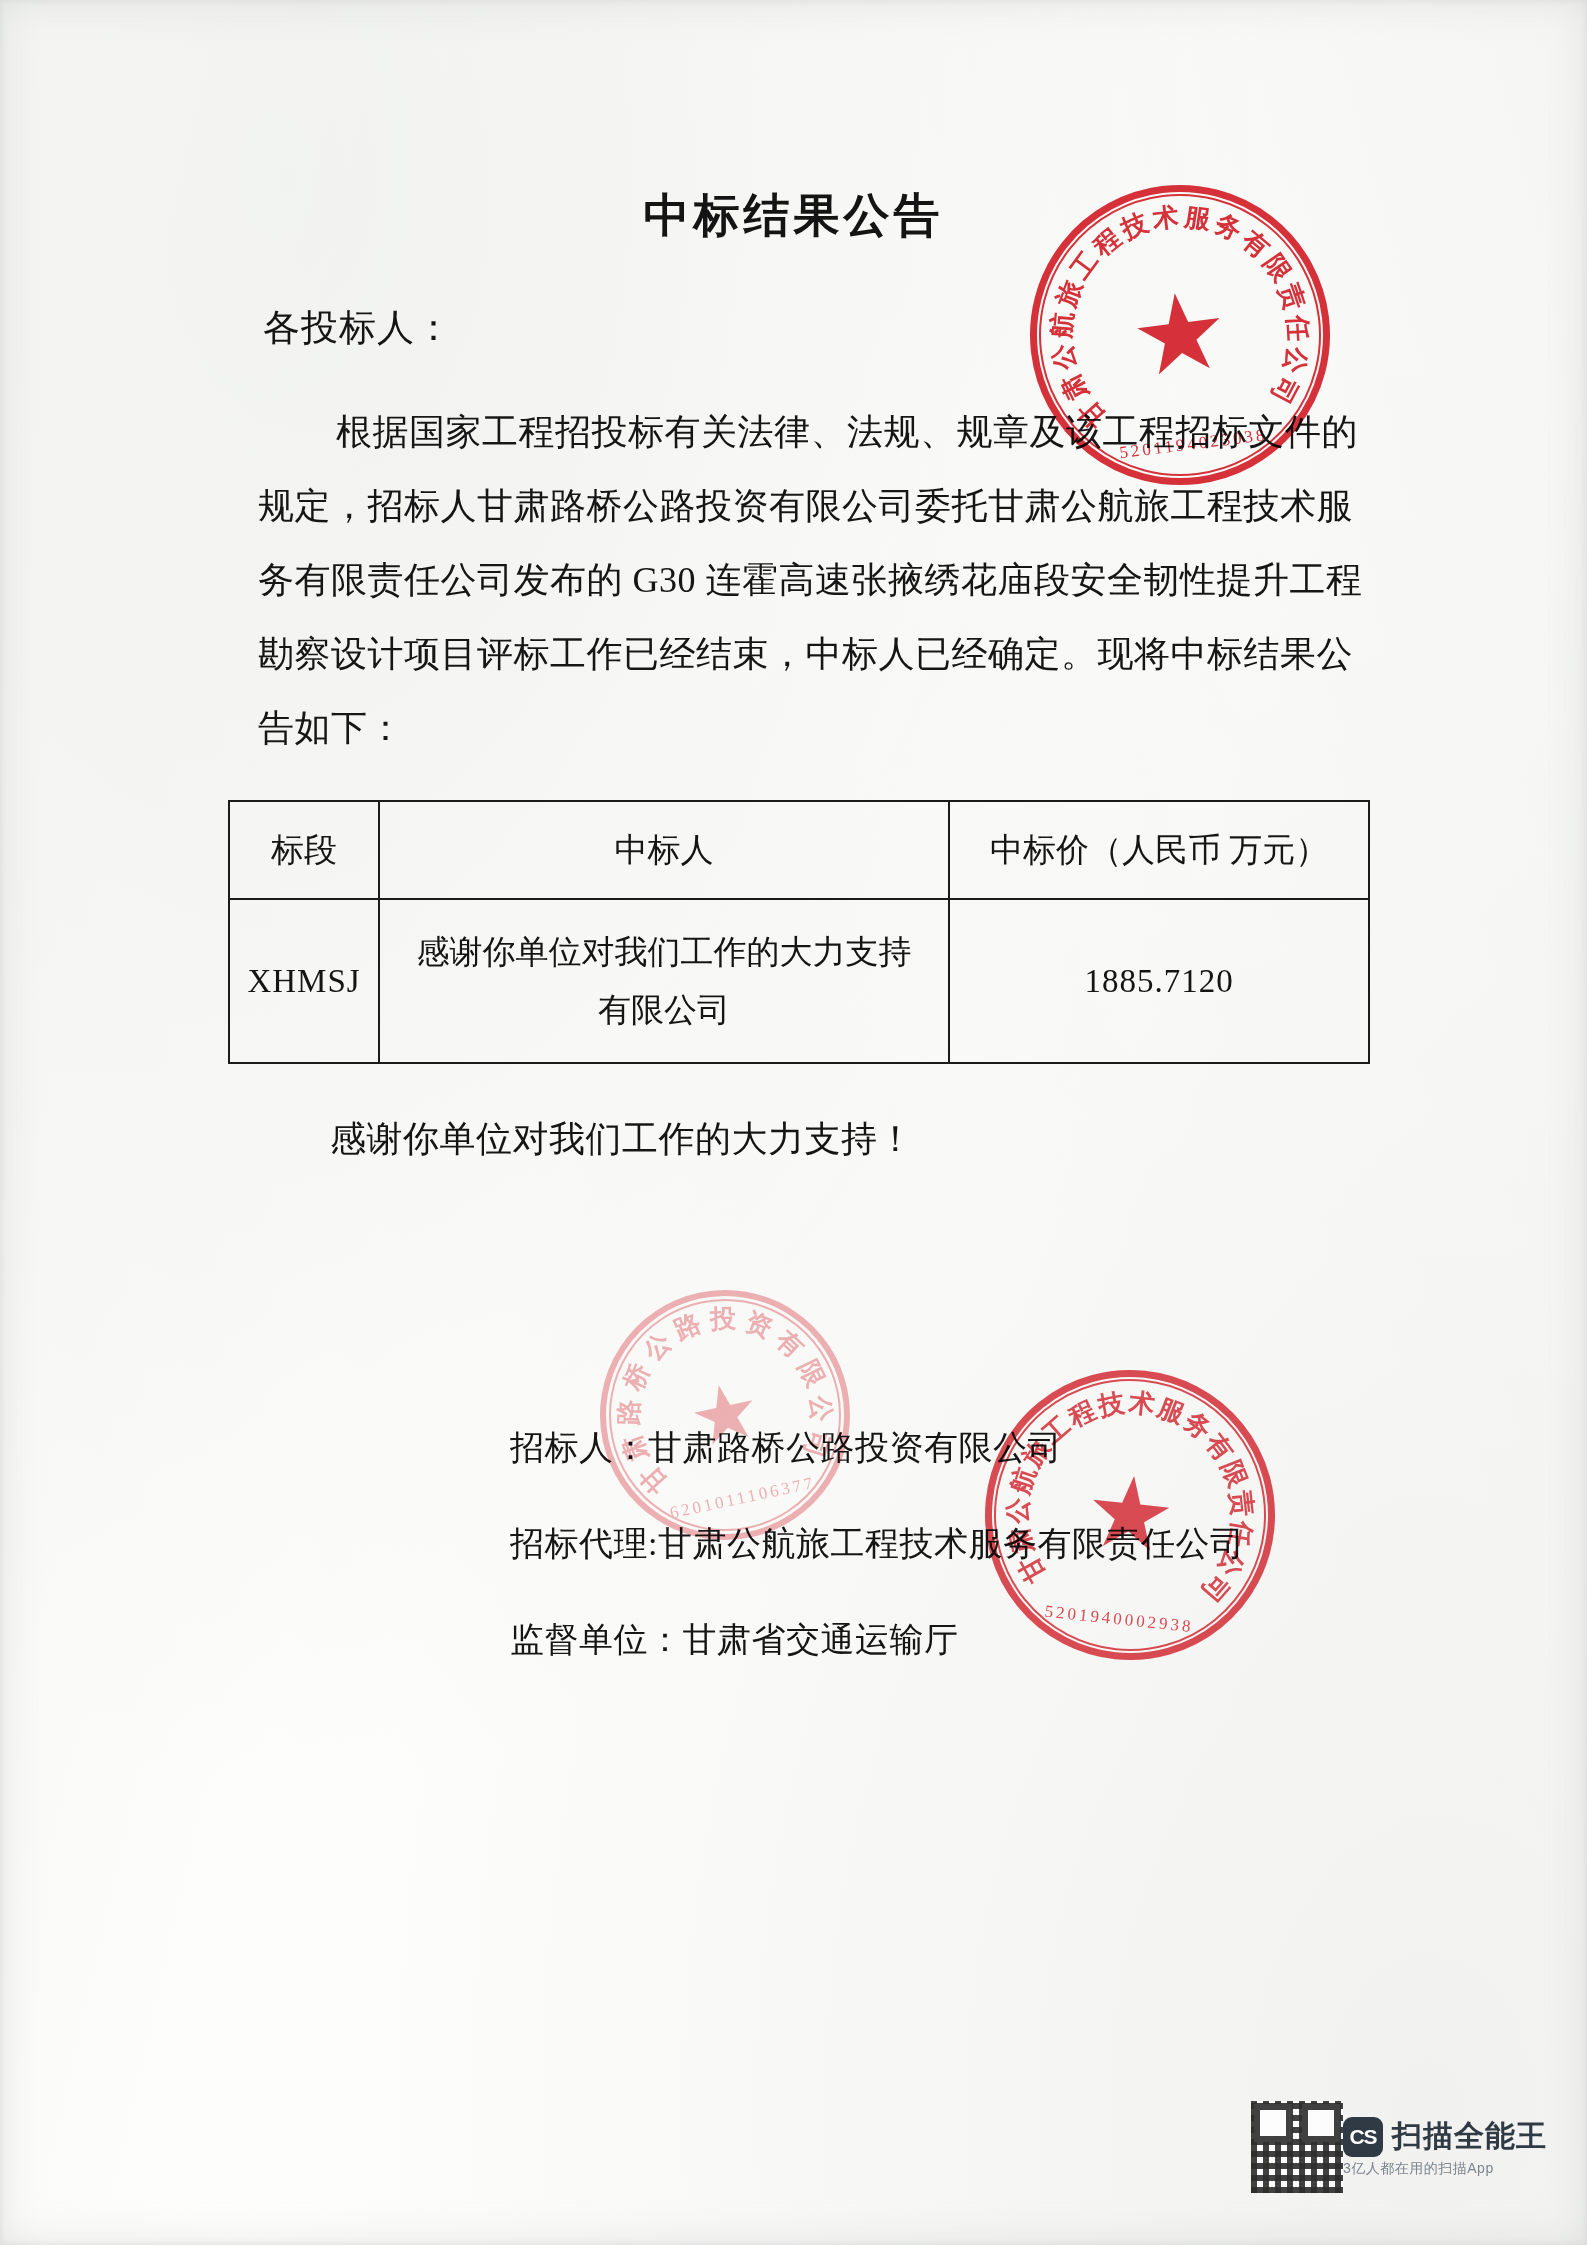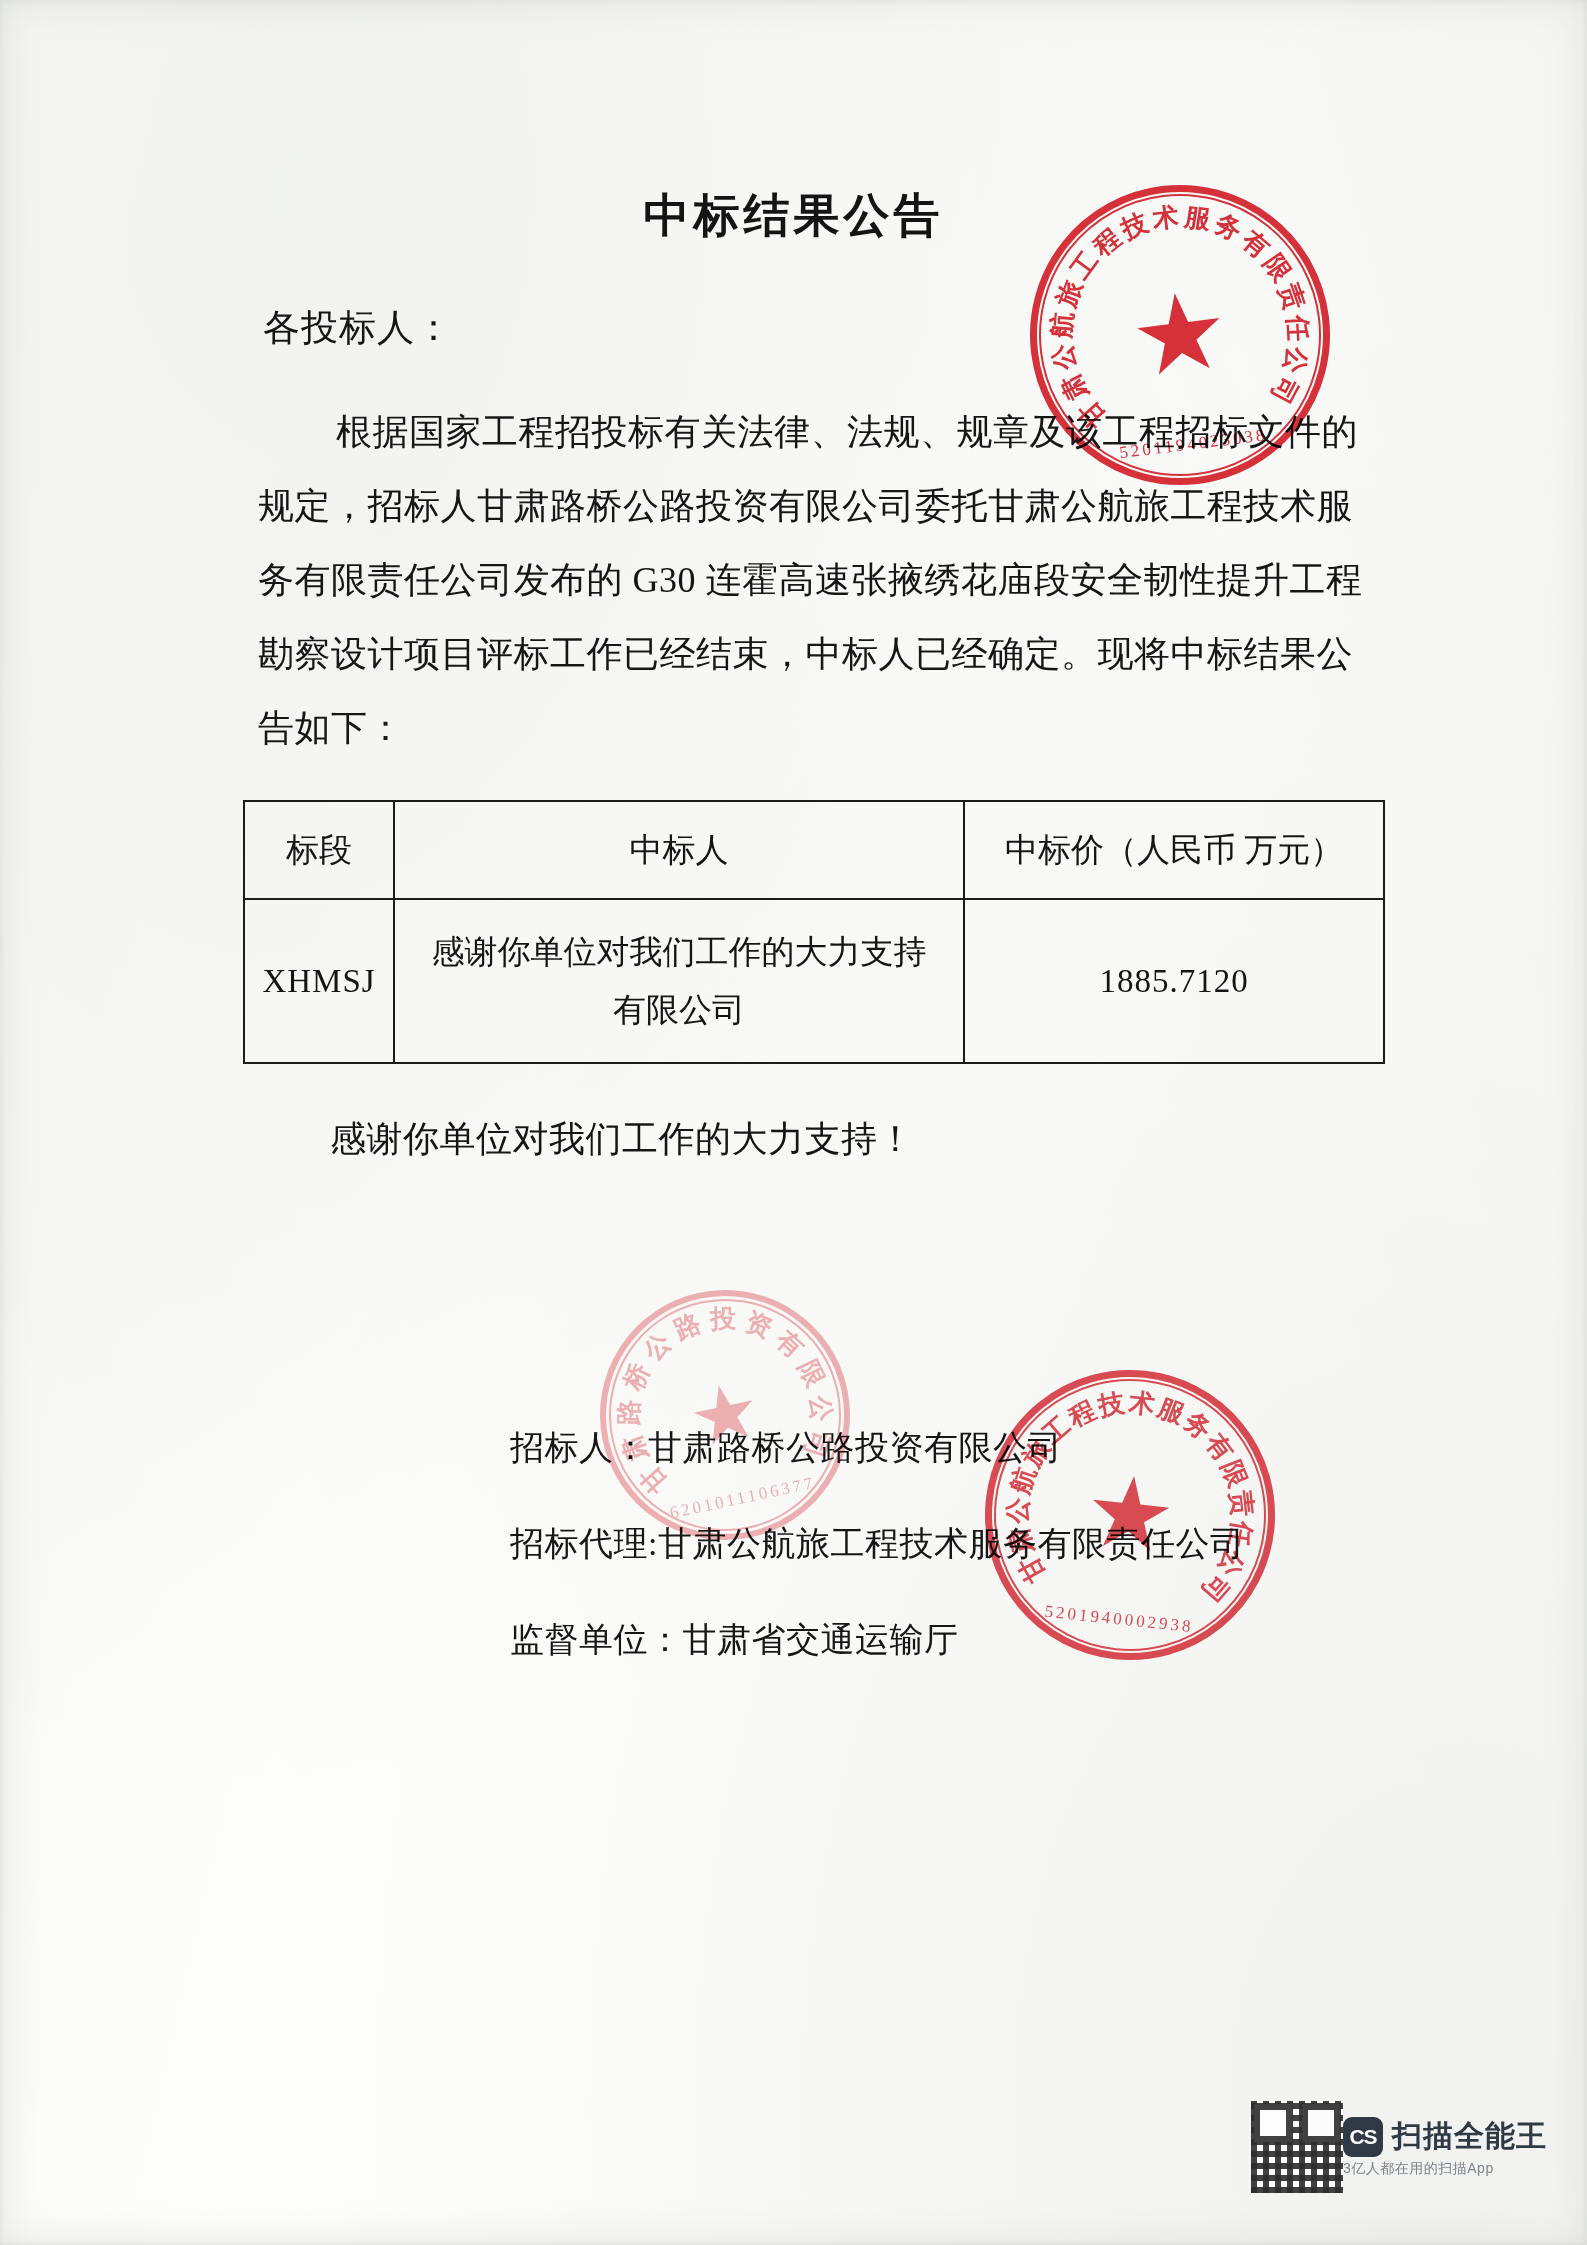--- a/index.html
+++ b/index.html
@@ -74,21 +74,20 @@
     text-indent: 78px;
   }
   
   .result-table {
     position: absolute;
     top: 800px;
     left: 228px;
     width: 1110px;
     border-collapse: collapse;
     table-layout: fixed;
-    margin-left: 15px;
   }
   .result-table td {
     border: 2px solid #1b1b1b;
     text-align: center;
     vertical-align: middle;
     font-size: 33px;
     color: #151515;
     padding: 6px 4px;
   }
   .result-table .col-lot { width: 140px; }

